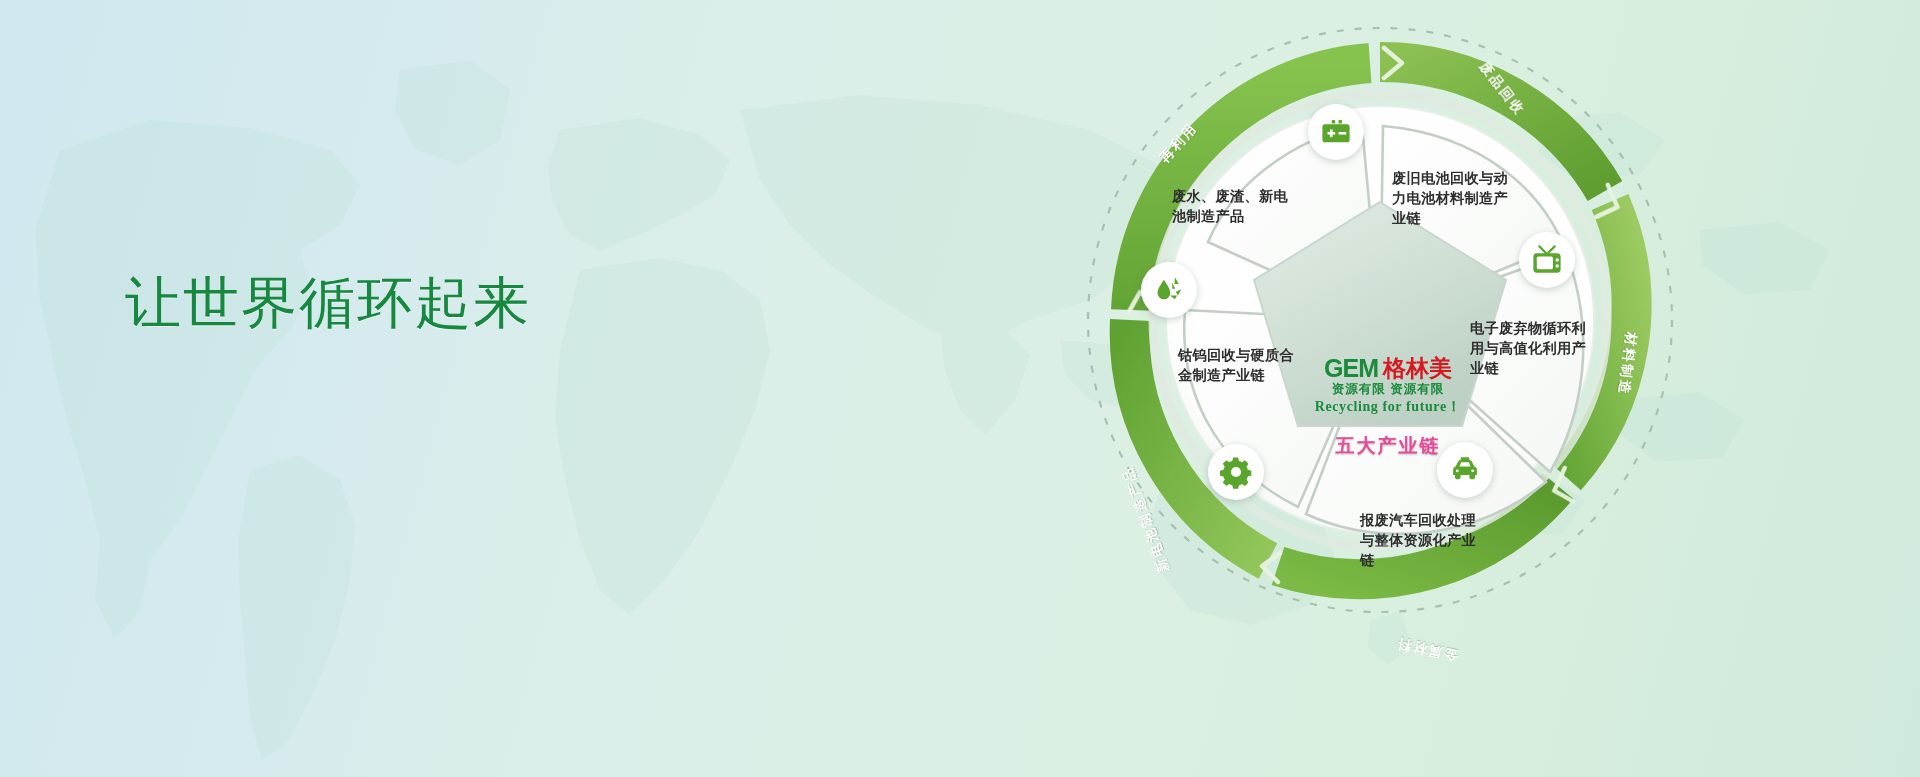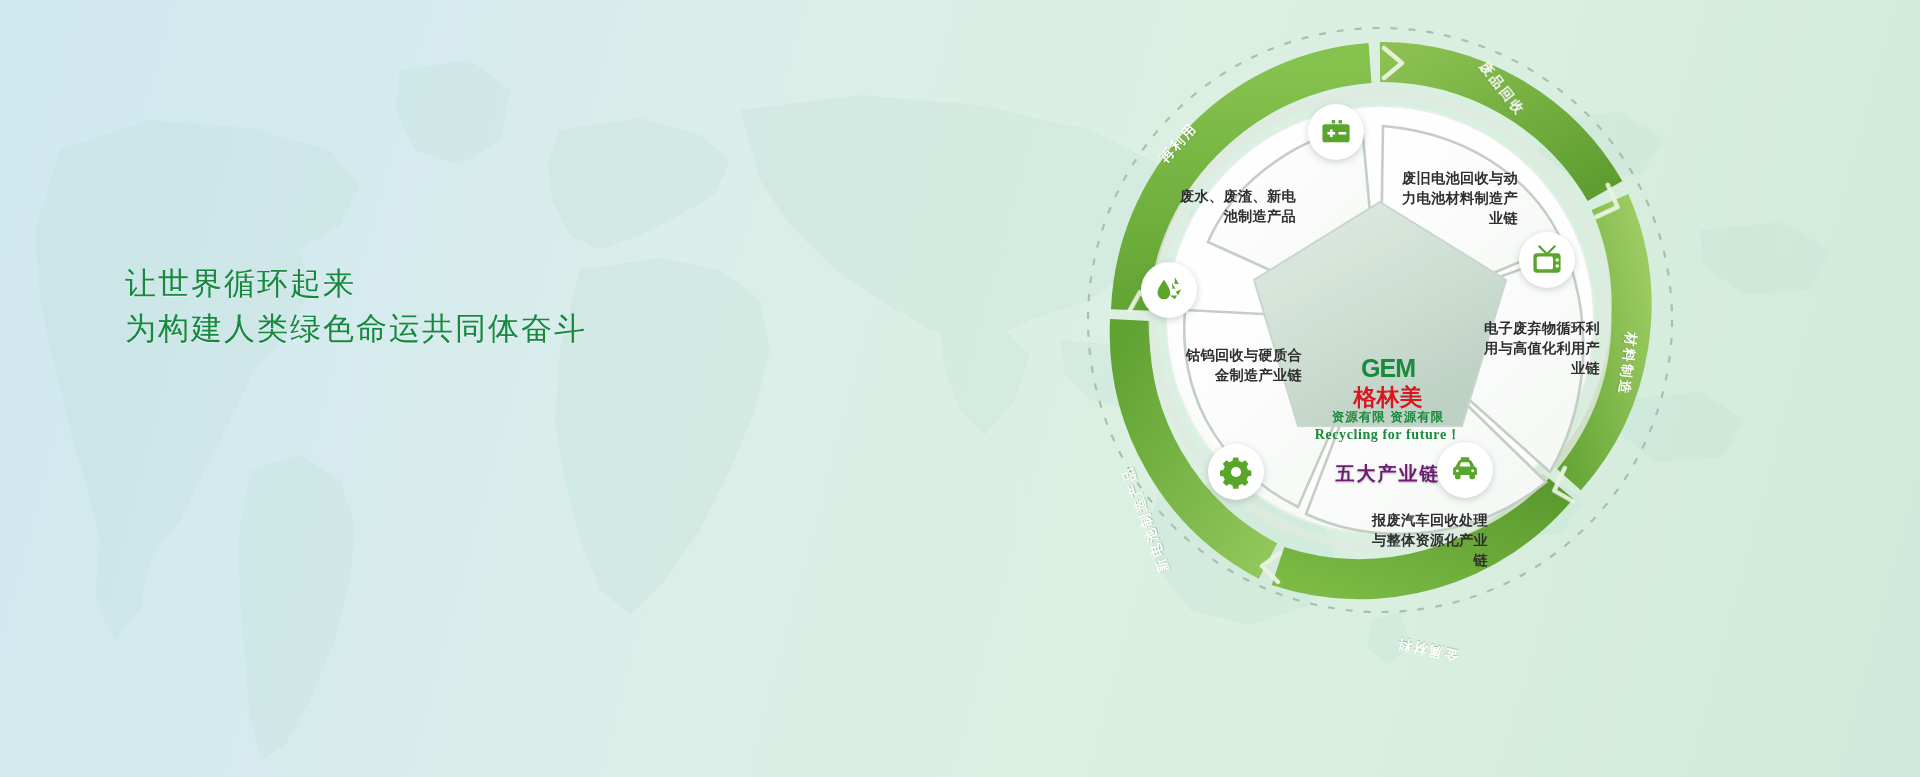--- a/index.html
+++ b/index.html
@@ -11,42 +11,42 @@
     position:relative;
   }
 
   
   #worldmap{position:absolute;left:0;top:0;width:1920px;height:777px;opacity:.30;pointer-events:none;}
 
   
   .headline{
     position:absolute;left:125px;top:262px;
     color:#17883f;line-height:1.45;
-    font-size:31px;font-weight:400;letter-spacing:2px;
+    font-size:56px;font-weight:400;letter-spacing:2px;
     text-shadow:0 1px 0 rgba(255,255,255,.5);
   }
   .headline .l2{display:block;}
   .stage{position:absolute;left:1010px;top:10px;width:740px;height:620px;}
 
   
   .logo-block{
     position:absolute;left:1288px;top:356px;width:200px;
     text-align:center;
   }
-  .gem-row{display:flex;align-items:center;justify-content:center;gap:5px;margin-bottom:1px;flex-direction:column;}
+  .gem-row{display:flex;align-items:center;justify-content:center;gap:5px;margin-bottom:1px;}
   .gem-word{font-family:"Liberation Sans",sans-serif;font-weight:bold;font-size:25px;color:#1a8a3c;letter-spacing:-1px;line-height:1;}
   .gem-cn{font-family:"Liberation Sans",sans-serif;font-weight:bold;font-size:23px;color:#d71820;letter-spacing:0px;line-height:1;}
   .gem-tag{font-size:12.5px;color:#1a8a3c;font-weight:bold;letter-spacing:1px;line-height:1.25;}
   .gem-en{font-size:14px;color:#1a8a3c;font-weight:bold;letter-spacing:.6px;font-family:"Liberation Serif",serif;line-height:1.3;}
-  .gem-five{font-size:19px;color:#701a75;font-weight:bold;letter-spacing:2px;margin-top:17px;text-shadow:0 1px 2px rgba(120,140,130,.55);}
+  .gem-five{font-size:19px;color:#ec4899;font-weight:bold;letter-spacing:2px;margin-top:17px;text-shadow:0 1px 2px rgba(120,140,130,.55);}
 
   
   .chain-label{
     position:absolute;color:#2f2f2f;font-size:14.2px;line-height:1.42;
-    font-weight:bold;text-align:right;letter-spacing:.3px;
+    font-weight:bold;text-align:left;letter-spacing:.3px;
   }
   .cl-waste   {left:1172px;top:186px;width:124px;}
   .cl-battery {left:1392px;top:168px;width:126px;}
   .cl-ewaste  {left:1470px;top:318px;width:130px;}
   .cl-car     {left:1360px;top:510px;width:128px;}
   .cl-cobalt  {left:1178px;top:345px;width:124px;}
 
   
   .ring-label{
     position:absolute;color:#ffffff;font-size:13.5px;font-weight:bold;
@@ -103,21 +103,20 @@
     <path d="M1400 180 L1460 172 L1500 195 L1480 230 L1430 232 L1398 210 Z"></path>
     <path d="M1540 120 L1620 112 L1665 140 L1640 175 L1575 180 L1538 152 Z"></path>
     <path d="M1700 230 L1780 222 L1830 250 L1810 290 L1745 295 L1702 265 Z"></path>
     <path d="M1620 400 L1700 392 L1745 420 L1722 458 L1655 462 L1618 432 Z"></path>
     <path d="M1480 480 L1545 474 L1585 500 L1562 534 L1505 536 L1476 510 Z"></path>
   </g>
 </svg>
 
 <div class="headline">
   <span class="l1">让世界循环起来</span>
-  <span class="l2">为构建人类绿色命运共同体奋斗</span>
 </div>
 
 <svg class="stage" viewBox="0 0 740 620">
   <defs>
     <linearGradient id="ringA" x1="0" y1="0" x2="1" y2="1">
       <stop offset="0%" stop-color="#8cc152"></stop>
         <stop offset="100%" stop-color="#5d9c2f"></stop>
     </linearGradient>
     <linearGradient id="ringB" x1="1" y1="0" x2="0" y2="1">
       <stop offset="0%" stop-color="#9ccb62"></stop>

